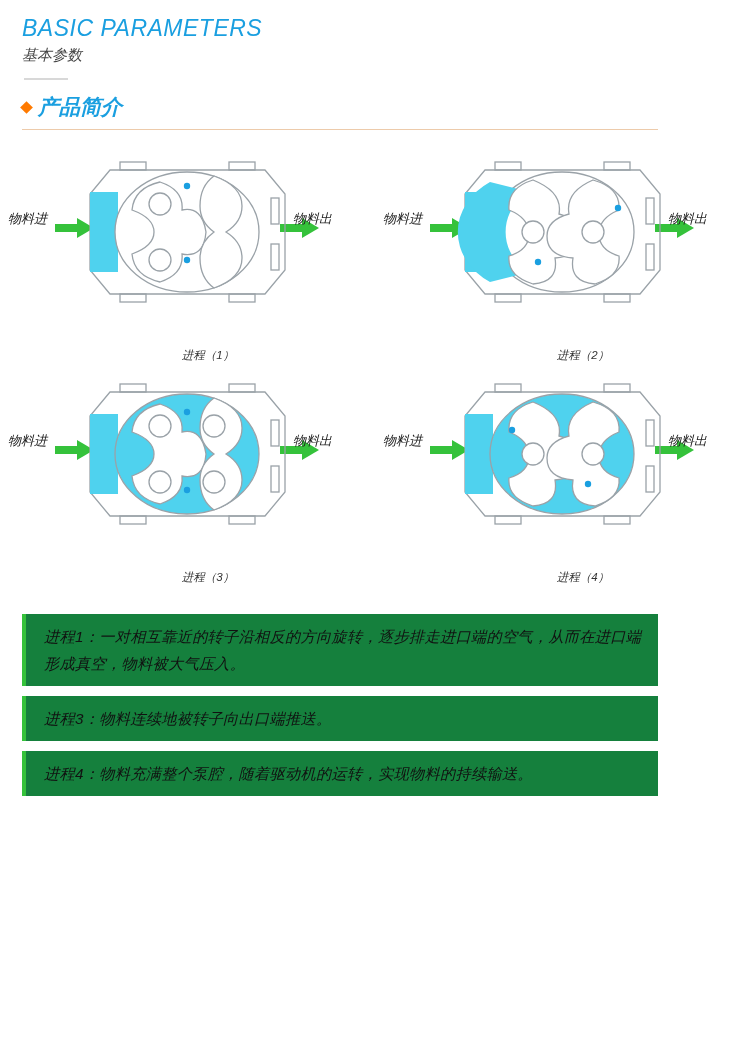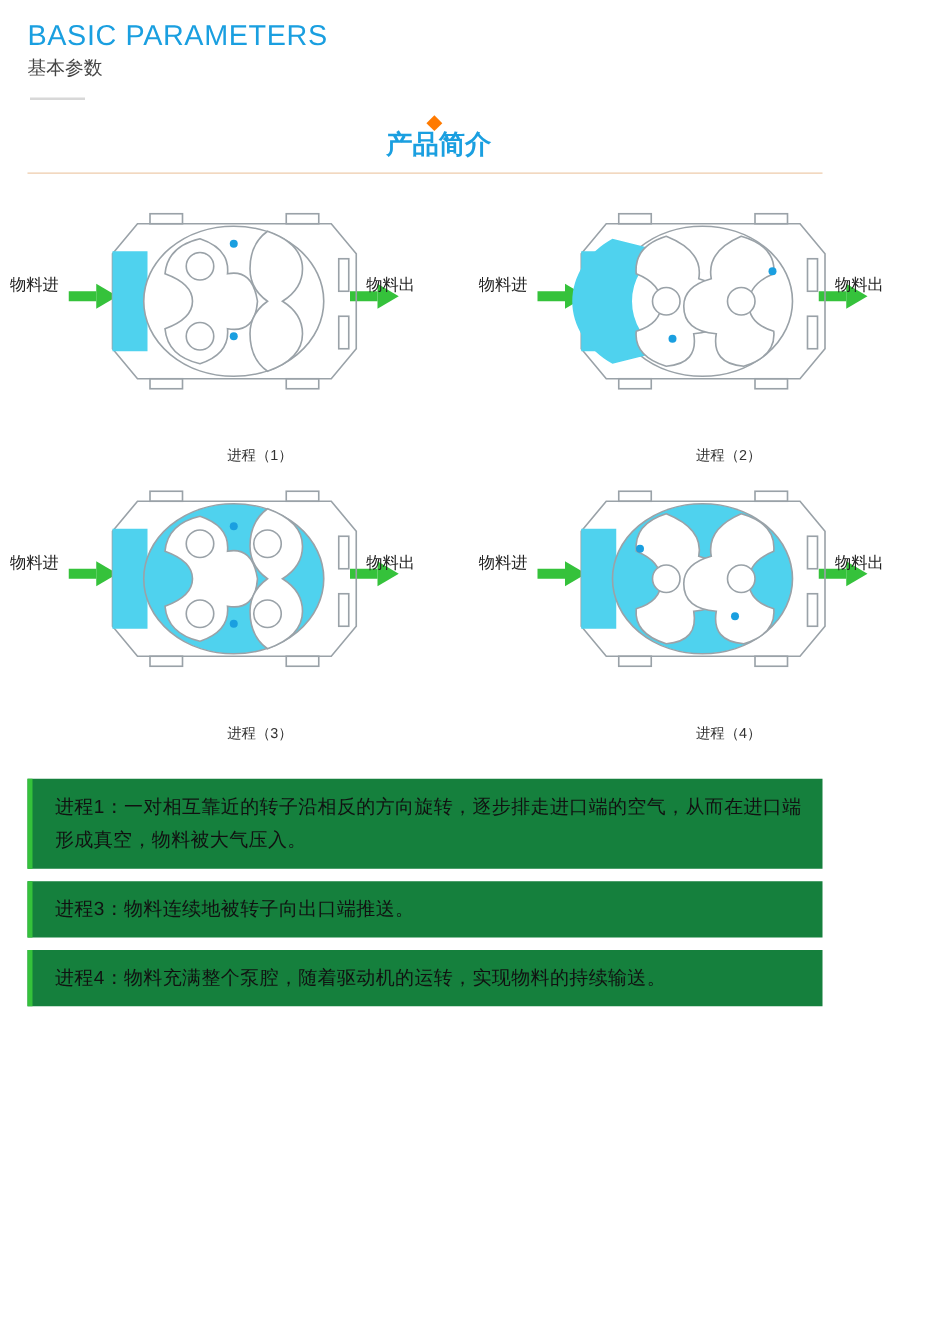--- a/index.html
+++ b/index.html
@@ -11,20 +11,21 @@
     height: 1062px;
     background: #ffffff;
     font-family: "Liberation Sans", sans-serif;
     color: #222;
     overflow: hidden;
   }
   .page {
     position: relative;
     width: 680px;
     height: 1062px;
+    font-style: italic;
   }
 
   
   .header {
     padding: 14px 0 0 22px;
   }
   .header-en {
     font-size: 23px;
     letter-spacing: 0.5px;
     color: #1a9fe0;
@@ -42,21 +43,20 @@
     height: 2px;
     background: #d8d8d8;
     margin: 12px 0 0 2px;
   }
 
   
   .section-title-row {
     display: flex;
     align-items: center;
     margin: 14px 0 0 22px;
-    flex-direction: column;
   }
   .diamond {
     width: 9px;
     height: 9px;
     background: #ff7a00;
     transform: rotate(45deg);
     margin-right: 7px;
     flex: none;
   }
   .section-title {

